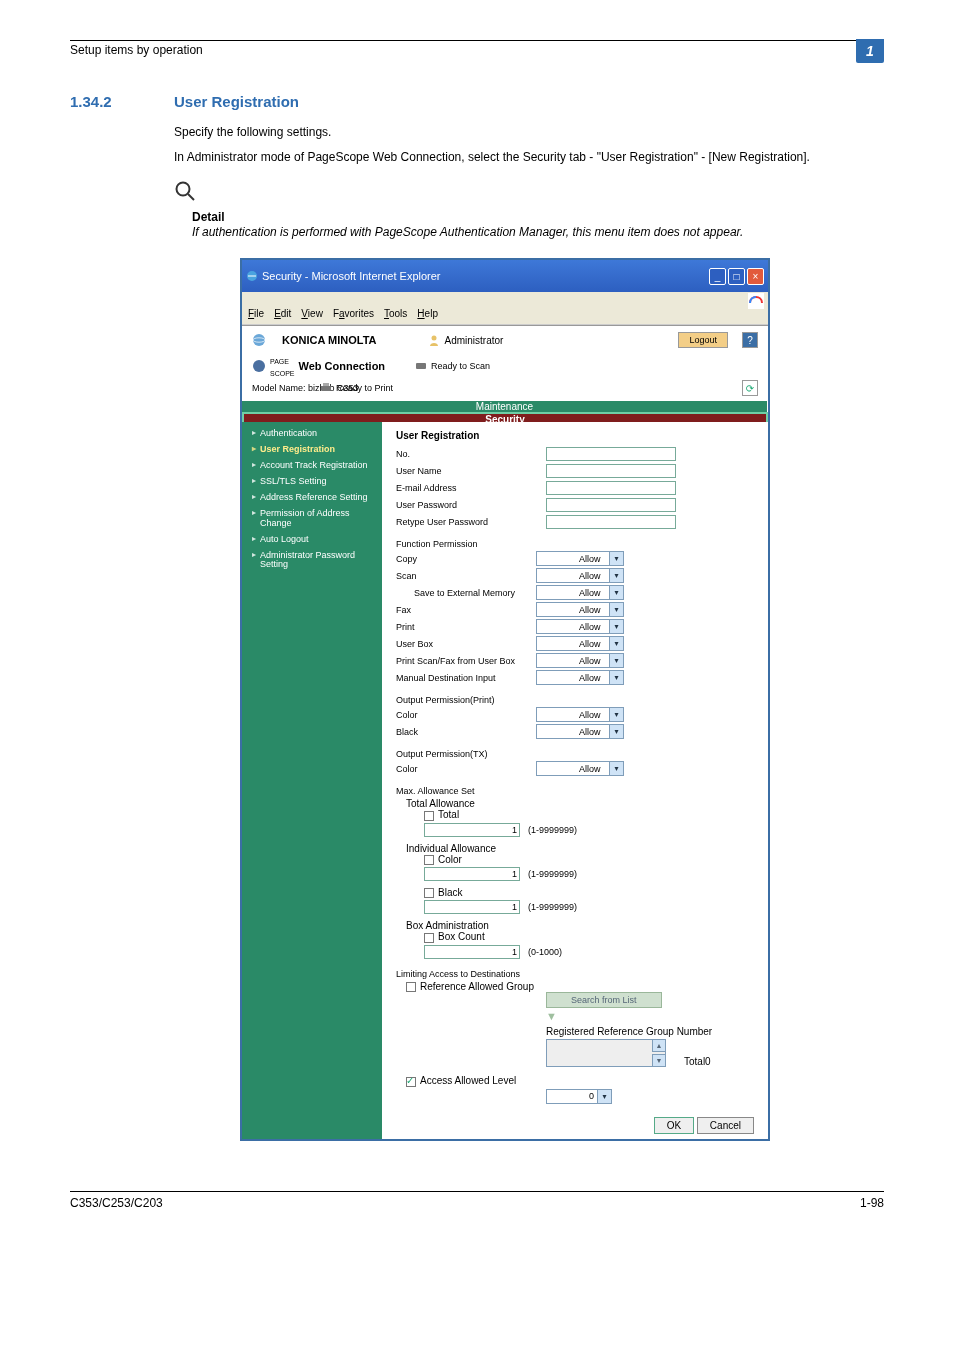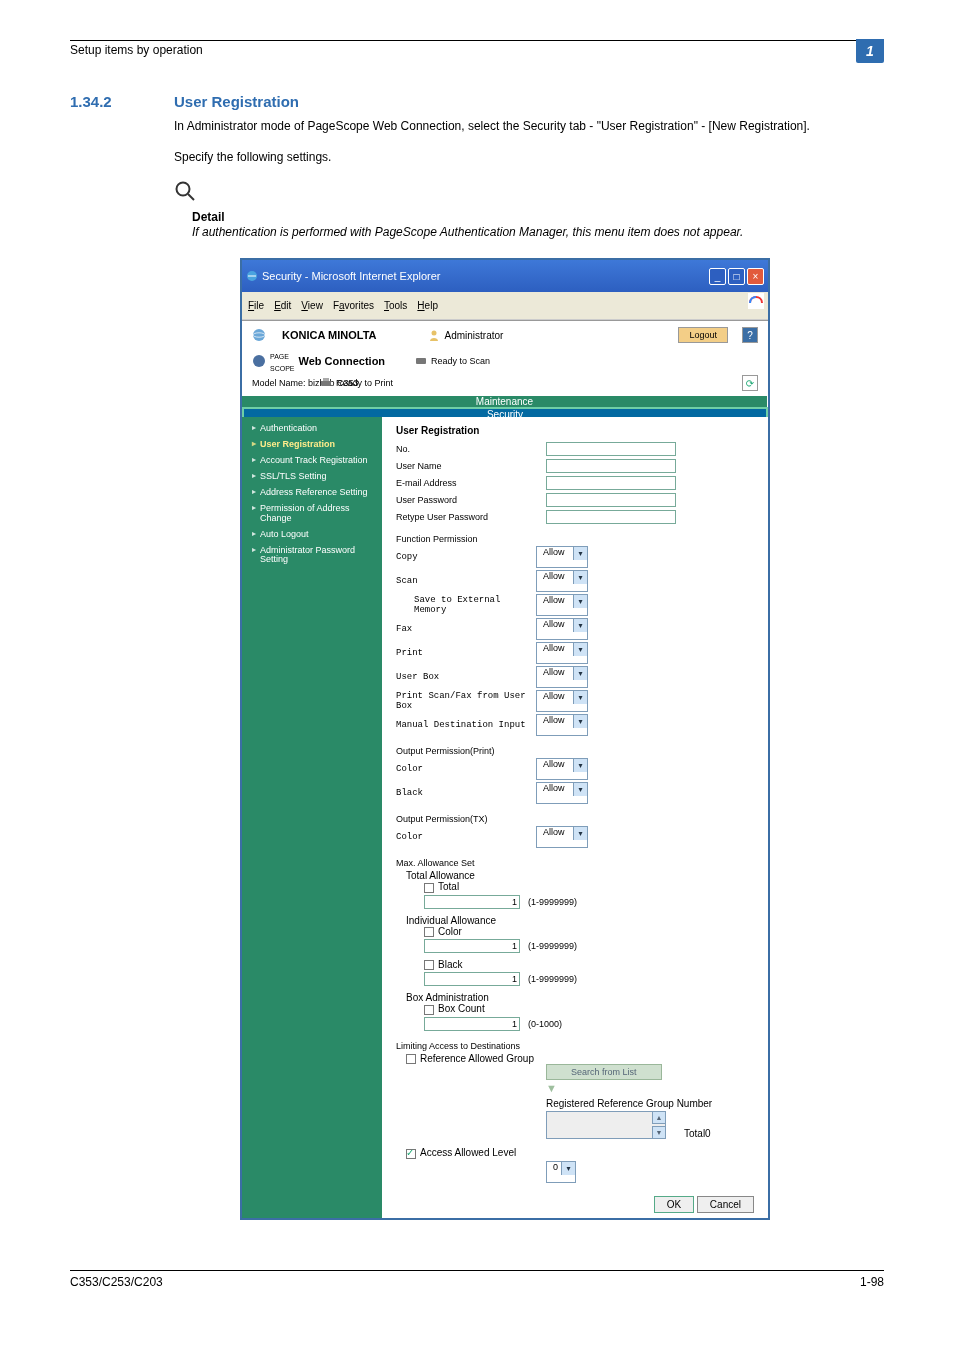--- a/index.html
+++ b/index.html
@@ -29,21 +29,21 @@
   .detail-text { font-style: italic; font-size: 12px; line-height: 1.4; margin-left: 18px;}
 
   
   .win { width: 530px; margin: 18px 0 0 170px; border: 2px solid #3b6ea5; background:#ece9d8; }
   .titlebar { height: 22px; background: linear-gradient(#3e78d8,#2d5fc0); color:#fff; font-size:11px; display:flex; align-items:center; padding:16px 4px; justify-content:space-between; }
   .titlebar-title { display:flex; align-items:center; gap:4px; }
   .titlebar-title svg { width:12px; height:12px; }
   .winbtns { display:flex; gap:2px; }
   .winbtn { width:17px; height:17px; display:flex; align-items:center; justify-content:center; color:#fff; font-size:10px; border:1px solid #fff; border-radius:2px; }
   .winbtn.min{ background:#2d5fc0;} .winbtn.max{background:#2d5fc0;} .winbtn.close{background:#e25a3c;}
-  .menubar { height:28px; background:#ece9d8; font-size:10px; display:flex; align-items:center; gap:10px; padding:0 6px; border-bottom:1px solid #ccc; position:relative;}
+  .menubar { height:28px; background:#ece9d8; font-size:10px; display:flex; align-items:flex-start; gap:10px; padding:16px 6px; border-bottom:1px solid #ccc; position:relative;}
   .menubar span u { text-decoration: underline;}
   .ie-flag { position:absolute; right:4px; top:1px; width:16px; height:16px; }
 
   .app { background:#fff; border-top:1px solid #999;}
   .brandbar { display:flex; align-items:center; padding:6px 10px; gap:10px; }
   .brand-logo { display:flex; align-items:center; gap:16px; font-weight:bold; font-size:11px; }
   .brand-logo svg{ width:14px; height:14px;}
   .admin-label { display:flex; align-items:center; gap:4px; font-size:10px; margin-left:40px;}
   .admin-label svg{ width:14px; height:14px;}
   .logout-btn { margin-left:auto; background:#f3ce87; border:1px solid #999; font-size:9px; padding:2px 10px; }
@@ -53,39 +53,39 @@
   .subbrand-row1 { display:flex; align-items:center; gap:30px;}
   .pagescope { font-weight:bold; font-size:11px; display:flex; align-items:center; gap:4px;}
   .pagescope .small{ font-size:7px; font-weight:normal; line-height:7px;}
   .ready { display:flex; align-items:center; gap:4px; font-size:9px; }
   .subbrand-row2 { display:flex; align-items:center; justify-content:space-between; margin-top:2px;}
   .model { font-size:9px;}
   .refresh-ico { width:16px; height:16px; border:1px solid #999; display:flex; align-items:center; justify-content:center; font-size:10px; color:#2a7; background:#fff;}
 
   .tabs { display:flex; height:22px; border-top:1px solid #fff;flex-direction:column;}
   .tab { flex:1; text-align:center; font-size:10px; color:#fff; display:flex; align-items:center; justify-content:center; background:#2a8a67; border-right:1px solid #fff;}
-  .tab.active { background:#0369a1; font-weight:normal; border:2px solid #6fcfa6;}
+  .tab.active { background:#7f1d1d; font-weight:bold; border:2px solid #6fcfa6;}
   .tab:last-child{border-right:none;}
 
   .main { display:flex; font-size:10px; min-height: 300px;}
   .sidenav { width:140px; background:#2a8a67; padding:4px 0; }
   .sidenav .item { color:#fff; font-size:9px; padding:3px 6px 3px 10px; display:flex; gap:4px; line-height:1.1;}
   .sidenav .item.active { color:#ffec8b; font-weight:bold; }
   .sidenav .item .arrow{font-size:8px;opacity:.8;}
 
   .content { flex:1; background:#fff; padding:8px 14px; font-size:10px; color:#000; }
   .content h3 { margin:0 0 6px 0; font-size:10px; font-weight:bold; }
   .field-row { display:flex; align-items:center; margin:3px 0; gap:10px; }
   .field-label { width:140px; font-size:9px; }
   .text-input { width:130px; height:14px; border:1px solid #7a9; background:#fff; font-size:9px; padding:0 2px;}
   .sect-title { font-size:9px; margin-top:10px; margin-bottom:2px; }
   .perm-row { display:flex; align-items:center; margin:2px 0; }
-  .perm-row .lbl { width:140px; font-size:9px; padding-left:0;font-family:Liberation Mono, monospace; }
+  .perm-row .lbl { width:140px; font-size:9px; padding-left:0; }
   .perm-row .lbl.indent{ padding-left:18px;}
-  .select { display:inline-flex; align-items:flex-start; border:1px solid #7f9db9; background:#fff; height:22px; }
+  .select { display:inline-flex; align-items:center; border:1px solid #7f9db9; background:#fff; height:15px;padding-left:36px; }
   .select .val{ padding:0 6px; font-size:9px; width:36px;}
   .select .dd{ width:14px; height:13px; background:#cfe3f6; border-left:1px solid #7f9db9; display:flex; align-items:center; justify-content:center; font-size:8px; color:#234;}
 
   .num-row { display:flex; align-items:center; gap:8px; margin:2px 0 6px 0;}
   .num-input { width:96px; height:14px; border:1px solid #7a9; font-size:9px; padding:0 2px; text-align:right;}
   .range { font-size:9px; }
   .chk { display:inline-block; width:10px; height:10px; border:1px solid #777; margin-right:4px; vertical-align:middle; position:relative;}
   .chk.checked::after{content:"✓"; position:absolute; left:-1px; top:-3px; font-size:10px; color:#2a7;}
   .listbox { width:120px; height:28px; border:1px solid #7f9db9; background:#eee; font-size:9px; position:relative;}
   .listbox .scroll-up,.listbox .scroll-down{position:absolute;right:0;width:13px;height:12px;background:#cfe3f6;border-left:1px solid #7f9db9;display:flex;align-items:center;justify-content:center;font-size:7px;color:#567;}
@@ -108,22 +108,22 @@
   </div>
   <div class="header-row">
     <div class="header-title">Setup items by operation</div>
   </div>
 
   <div class="section-row">
     <div class="section-num">1.34.2</div>
     <div class="section-title">User Registration</div>
   </div>
 
+  <div class="body-text" style="margin-top:14px;">Specify the following settings.</div>
   <div class="body-text">In Administrator mode of PageScope Web Connection, select the Security tab - "User Registration" - [New Registration].</div>
-  <div class="body-text" style="margin-top:14px;">Specify the following settings.</div>
 
   <div class="detail-block">
     <div class="detail-icon">
       <svg width="22" height="22" viewBox="0 0 22 22">
           <circle cx="9" cy="9" r="6.5" fill="none" stroke="#333" stroke-width="2"></circle>
           <line x1="14" y1="14" x2="20" y2="20" stroke="#333" stroke-width="2"></line>
         </svg>
     </div>
     <div class="detail-label">Detail</div>
     <div class="detail-text">If authentication is performed with PageScope Authentication Manager, this menu item does not appear.</div>

